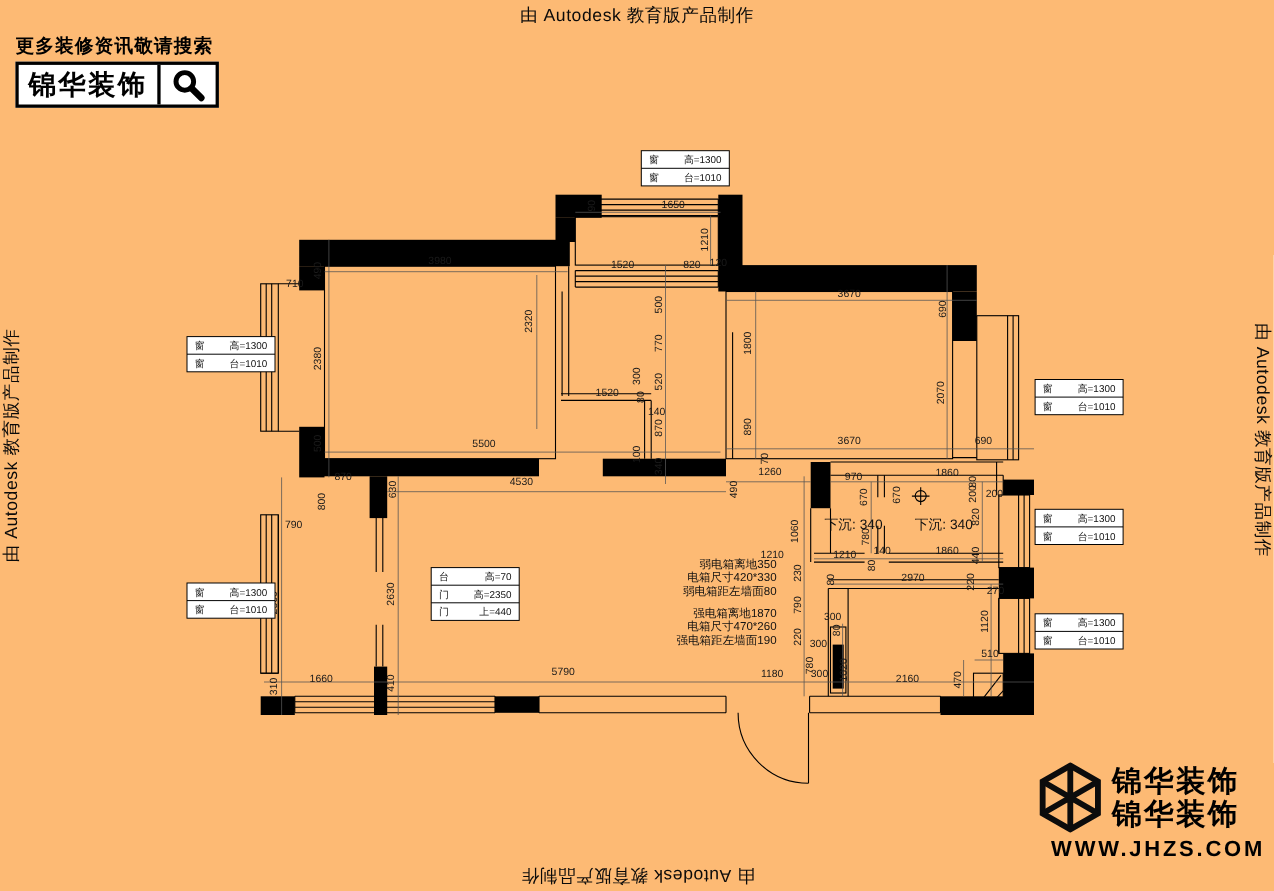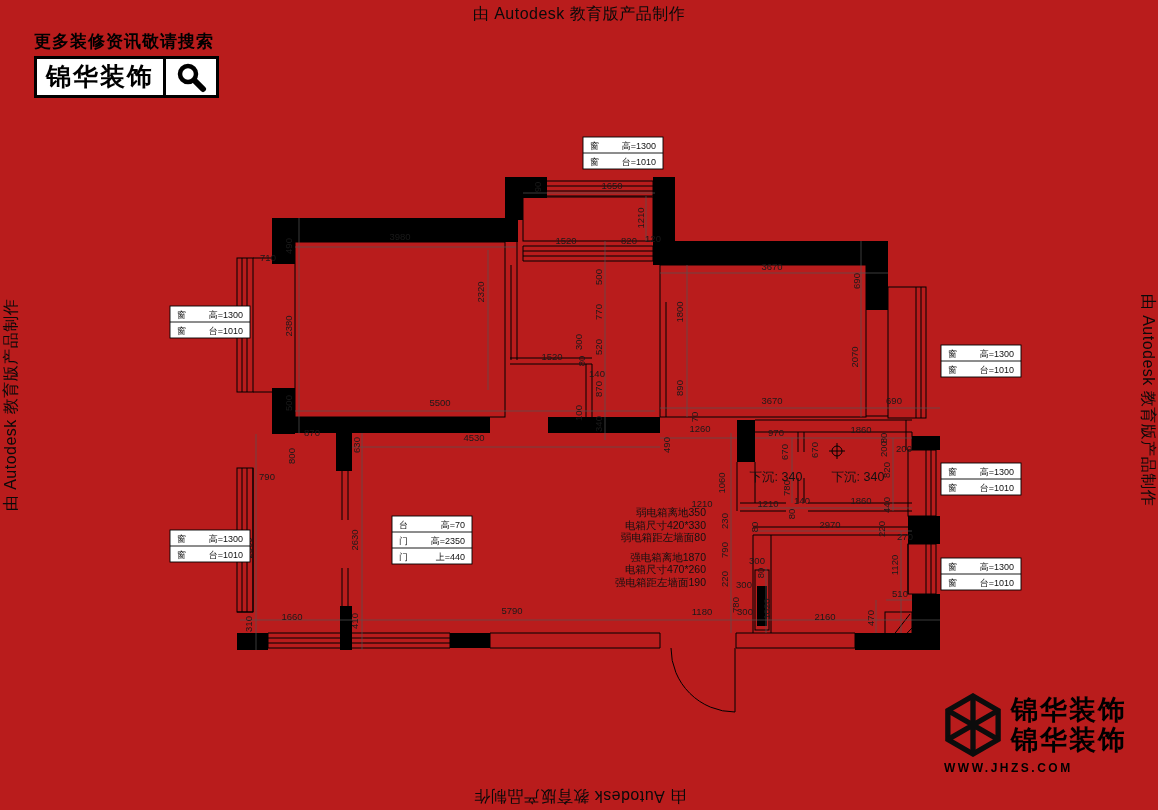--- a/index.html
+++ b/index.html
@@ -1,35 +1,35 @@
 <!DOCTYPE html>
 <html><head>
 <meta charset="utf-8">
 <style>
   html,body{margin:0;padding:0;background:#fff;}
-  .stage{position:relative;width:1158px;height:810px;background:#b91c1c;overflow:hidden;
+  .stage{position:relative;width:1158px;height:810px;background:#fdba74;overflow:hidden;
          font-family:"Liberation Sans",sans-serif;color:#000;}
   
   .wm{position:absolute;font-size:16px;white-space:nowrap;color:#0a0a0a;letter-spacing:.5px;}
   .wm-top{top:4px;left:579px;transform:translateX(-50%);}
   .wm-left{top:405px;left:11px;transform:translate(-50%,-50%) rotate(-90deg);}
   .wm-right{top:400px;left:1147px;transform:translate(-50%,-50%) rotate(90deg);}
   .wm-bottom{top:795px;left:580px;transform:translate(-50%,-50%) rotate(180deg);}
   
-  .brand-header{position:absolute;left:14px;top:30px;margin-left:20px;}
+  .brand-header{position:absolute;left:14px;top:30px;}
   .brand-header .tagline{font-size:17px;font-weight:bold;letter-spacing:1px;}
   .brand-header .logo-box{display:inline-flex;align-items:stretch;border:3px solid #000;margin-top:3px;background:#fff;}
   .brand-header .logo-text{font-size:25px;font-weight:bold;letter-spacing:2px;padding:1px 9px 2px 9px;}
   .brand-header .logo-search{border-left:3px solid #000;width:50px;display:flex;align-items:center;justify-content:center;}
   
   .brand-footer{position:absolute;left:944px;top:693px;width:206px;}
   .brand-footer .row{display:flex;align-items:center;}
   .brand-footer .names{margin-left:9px;}
   .brand-footer .names div{font-size:27px;font-weight:bold;letter-spacing:2px;line-height:30px;}
-  .brand-footer .site{margin-top:4px;font-size:12px;font-weight:bold;letter-spacing:2.5px;text-align:left;}
+  .brand-footer .site{margin-top:4px;font-size:20px;font-weight:bold;letter-spacing:2.5px;text-align:right;}
   
   #plan-svg{position:absolute;left:0;top:0;}
   #plan-svg text{font-family:"Liberation Sans",sans-serif;}
   .dimtxt{font-size:9.5px;fill:#1a1a1a;text-anchor:middle;}
   .boxtxt{font-size:9px;fill:#111;}
   .sunktxt{font-size:12.5px;fill:#111;text-anchor:middle;}
   .electxt{font-size:10.5px;fill:#111;text-anchor:end;}
 </style>
 </head>
 <body>

